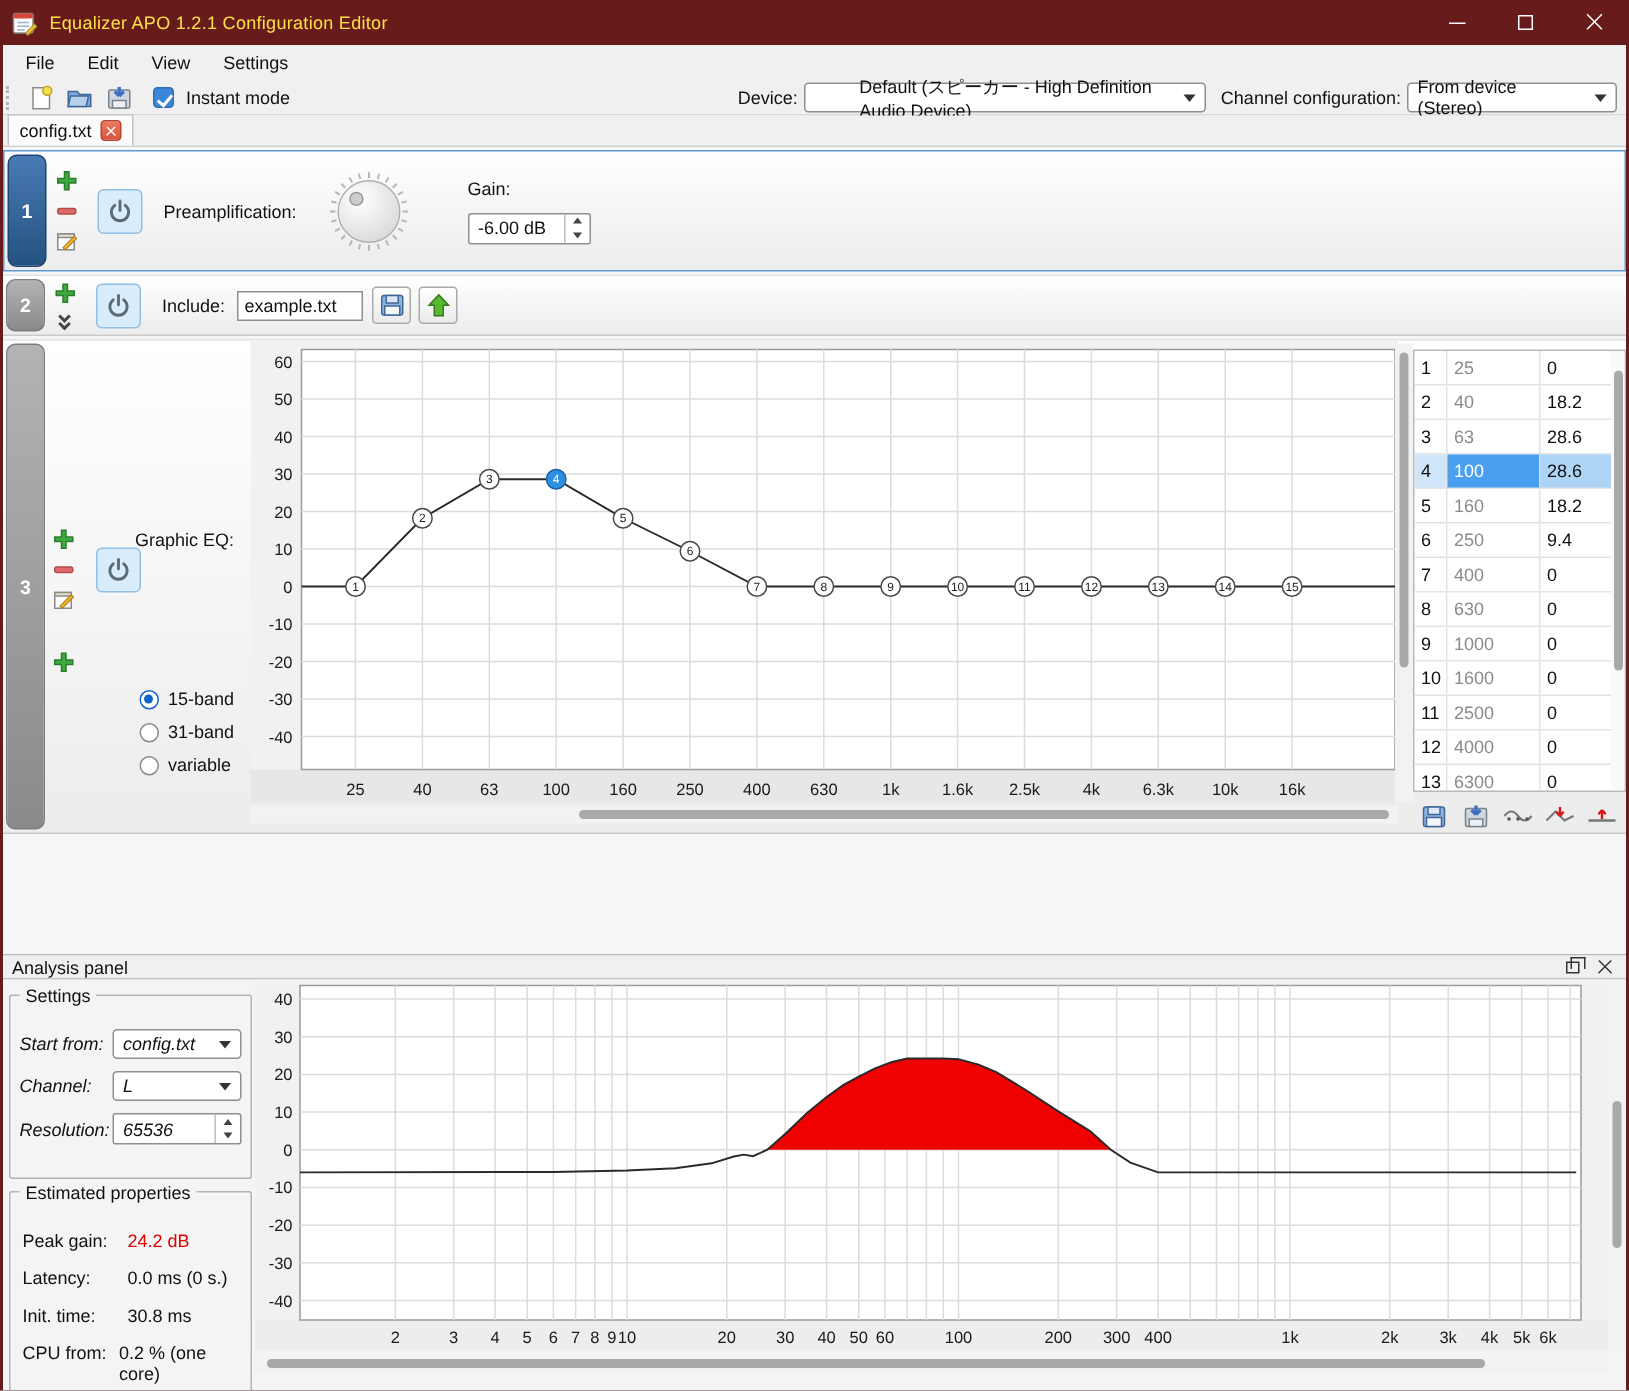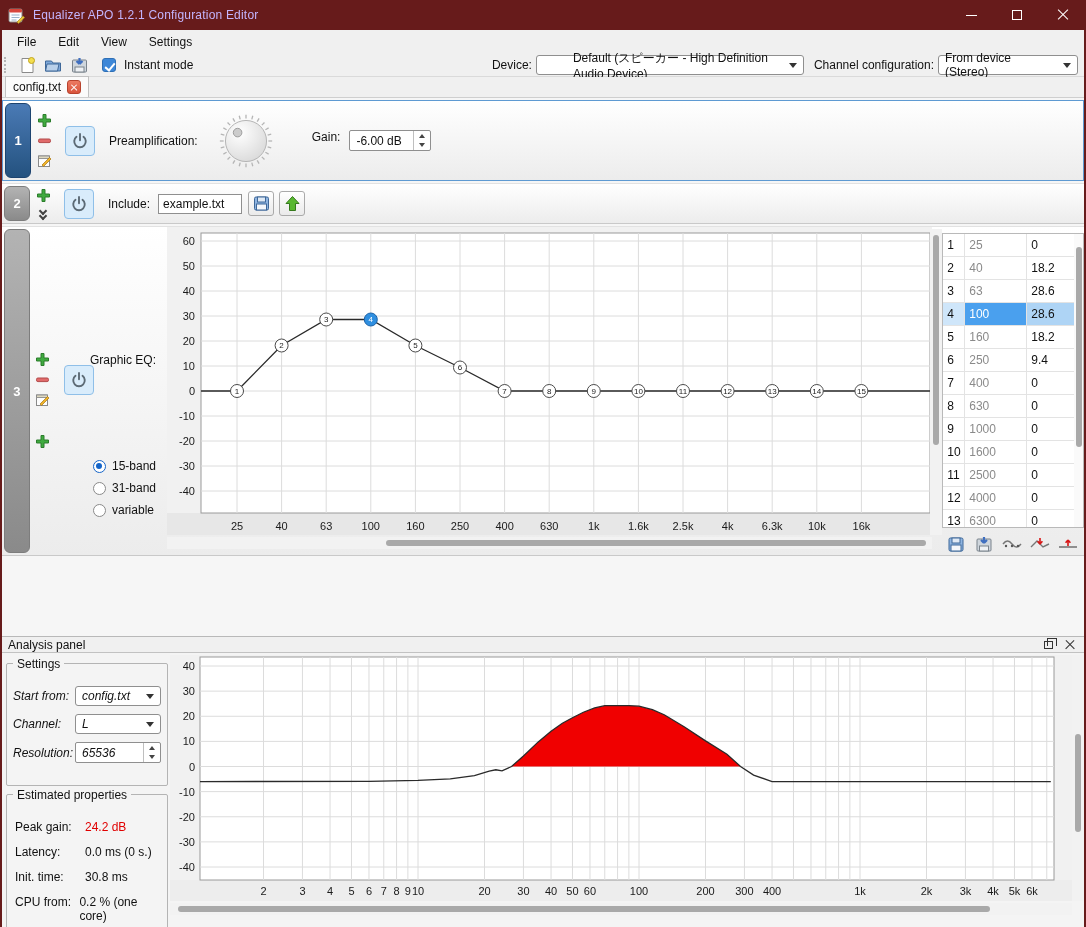--- a/index.html
+++ b/index.html
@@ -1,20 +1,20 @@
 <!DOCTYPE html>
 <html><head>
 <meta charset="utf-8">
 <style>
   * { margin:0; padding:0; box-sizing:border-box; }
   body { background:#444; font-family:"Liberation Sans","DejaVu Sans",sans-serif; font-size:12px; color:#111; }
   .window { width:1086px; height:927px; background:#671b1b; position:relative; overflow:hidden; }
 
   
-  .titlebar { height:30px; display:flex; align-items:center; color:#c4b5fd; padding-left:8px; }
+  .titlebar { height:30px; display:flex; align-items:center; color:#fde047; padding-left:8px; }
   .app-icon { width:17px; height:17px; margin-right:8px; flex:0 0 auto; }
   .tb-title { font-size:12px; letter-spacing:.2px; }
   .win-btns { margin-left:auto; display:flex; height:30px; }
   .win-btn { width:46px; height:30px; display:flex; align-items:center; justify-content:center; cursor:default; }
   .glyph-min { width:11px; height:1px; background:#fff; }
   .glyph-max { width:10px; height:10px; border:1px solid #fff; }
   .glyph-close { position:relative; width:12px; height:12px; }
   .glyph-close::before, .glyph-close::after { content:""; position:absolute; left:-1px; top:5px; width:14px; height:1px; background:#fff; }
   .glyph-close::before { transform:rotate(45deg); } .glyph-close::after { transform:rotate(-45deg); }
 
@@ -48,21 +48,21 @@
   .nb-blue { background:linear-gradient(#4a7ab5,#24527f); border:1px solid #1d4470; }
   .nb-gray { background:linear-gradient(#b3b3b3,#8a8a8a); border:1px solid #7d7d7d; }
   .iconcol { width:26px; display:flex; flex-direction:column; align-items:center; justify-content:center; gap:5px; }
   .mini-icon { width:15px; height:15px; }
   .chev2 { width:12px; height:12px; position:relative; }
   .chev2 i { position:absolute; left:3px; width:6px; height:6px; border:solid #444; border-width:0 2px 2px 0; transform:rotate(45deg); }
   .chev2 i:nth-child(1){ top:0; } .chev2 i:nth-child(2){ top:5px; }
   .power-btn { width:30px; height:30px; background:#d9ecfb; border:1px solid #8fbfe8; border-radius:4px; display:flex; align-items:center; justify-content:center; margin:0 8px; }
   .row-label { margin:0 8px 0 6px; }
   .knob-wrap { width:56px; height:56px; margin:0 12px; }
-  .gain-group { display:flex; flex-direction:row; gap:9px; margin-left:26px; }
+  .gain-group { display:flex; flex-direction:column; gap:9px; margin-left:26px; }
   .spinbox { width:82px; height:21px; background:#fff; border:1px solid #8f8f8f; border-radius:2px; display:flex; }
   .spinbox .val { flex:1; display:flex; align-items:center; padding-left:6px; }
   .spin-btns { width:17px; border-left:1px solid #bfbfbf; display:flex; flex-direction:column; }
   .spin-btns span { flex:1; display:flex; align-items:center; justify-content:center; }
   .tri-up { width:0; height:0; border-left:3.5px solid transparent; border-right:3.5px solid transparent; border-bottom:4px solid #444; }
   .tri-dn { width:0; height:0; border-left:3.5px solid transparent; border-right:3.5px solid transparent; border-top:4px solid #444; }
   .text-input { width:84px; height:20px; background:#fff; border:1px solid #8f8f8f; padding:0 4px; display:flex; align-items:center; margin-right:6px; }
   .sq-btn { width:26px; height:25px; background:linear-gradient(#ffffff,#eaeaea); border:1px solid #aaa; border-radius:3px; display:flex; align-items:center; justify-content:center; margin-right:5px; }
 
   

